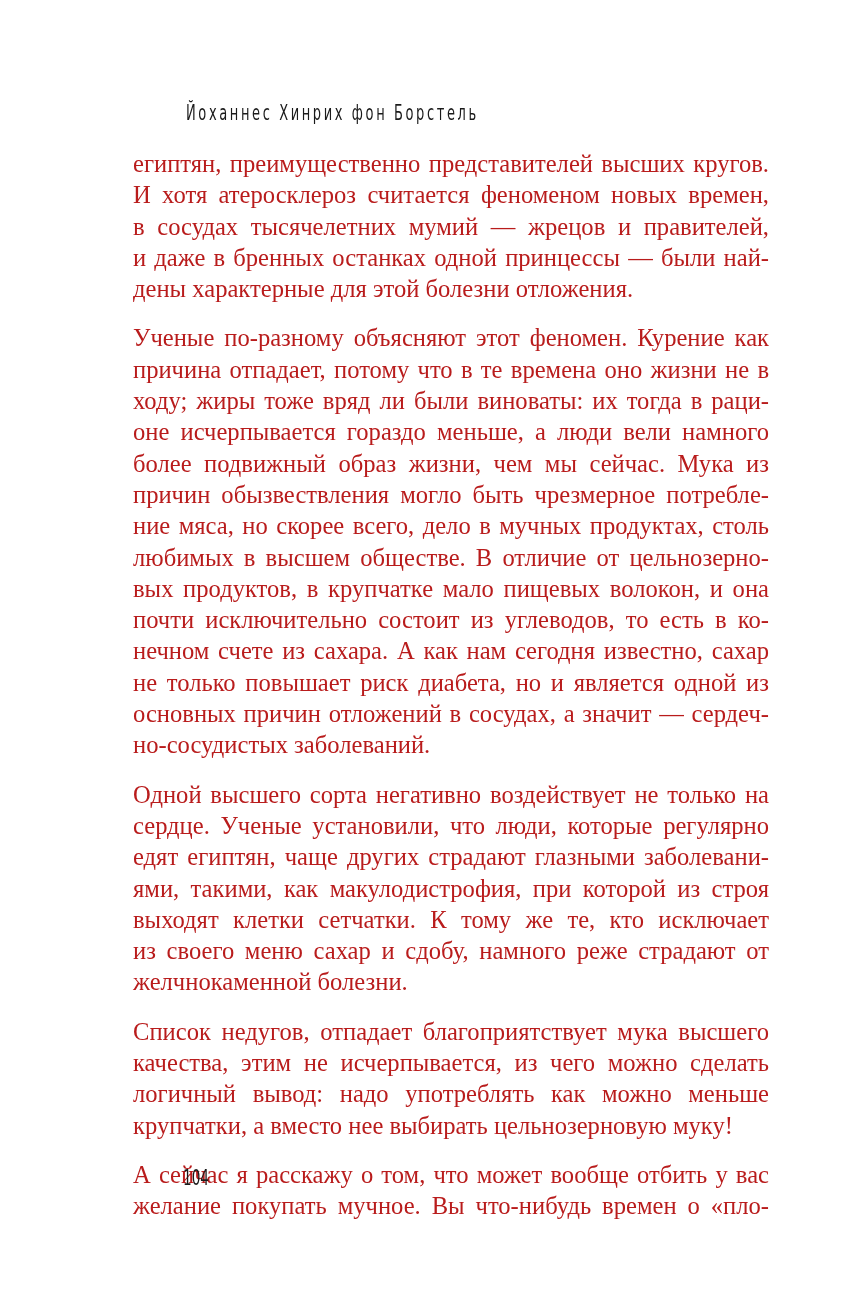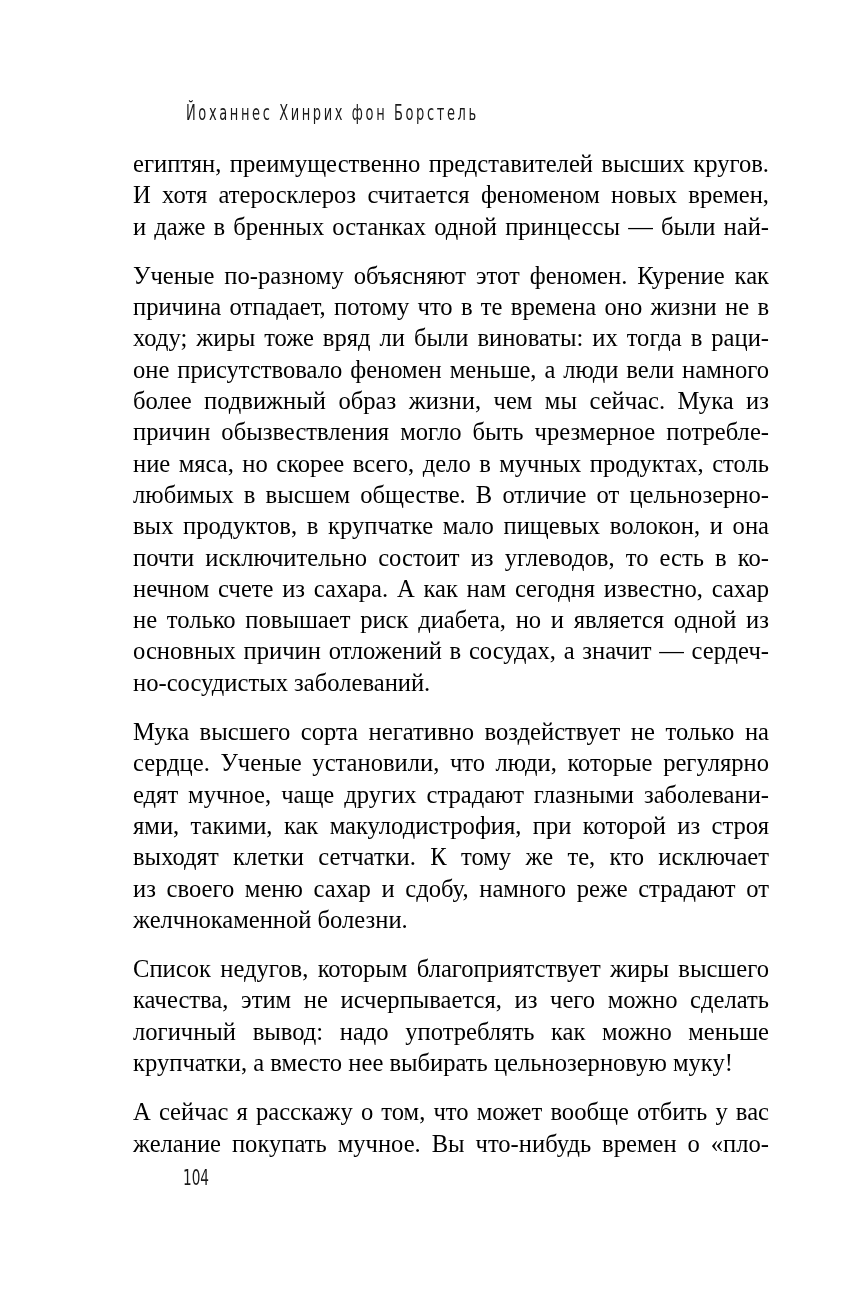--- a/index.html
+++ b/index.html
@@ -36,21 +36,21 @@
       font-weight: normal;
     }
     .body-text {
       position: absolute;
       left: 133px;
       top: 148px;
       width: 636px;
       font-family: "Liberation Serif", serif;
       font-size: 24.6px;
       line-height: 31.3px;
-      color: #000000;
+      color: #b91c1c;
     }
     .para {
       margin: 0 0 18px 0;
     }
     .line {
       display: block;
       text-align: justify;
       text-align-last: justify;
       white-space: nowrap;
       height: 31.3px;
@@ -75,52 +75,54 @@
 
 <div class="page">
 
   <div class="running-header">Йоханнес Хинрих фон Борстель</div>
 
   <div class="body-text">
 
     <p class="para">
       <span class="line">египтян, преимущественно представителей высших кругов.</span>
       <span class="line">И хотя атеросклероз считается феноменом новых времен,</span>
+      <span class="line">в сосудах тысячелетних мумий — жрецов и правителей,</span>
       <span class="line">и даже в бренных останках одной принцессы — были най-</span>
+      <span class="line last">дены характерные для этой болезни отложения.</span>
     </p>
 
     <p class="para">
       <span class="line">Ученые по-разному объясняют этот феномен. Курение как</span>
       <span class="line">причина отпадает, потому что в те времена оно жизни не в</span>
       <span class="line">ходу; жиры тоже вряд ли были виноваты: их тогда в раци-</span>
-      <span class="line">оне присутствовало феномен меньше, а люди вели намного</span>
+      <span class="line">оне исчерпывается гораздо меньше, а люди вели намного</span>
       <span class="line">более подвижный образ жизни, чем мы сейчас. Мука из</span>
       <span class="line">причин обызвествления могло быть чрезмерное потребле-</span>
       <span class="line">ние мяса, но скорее всего, дело в мучных продуктах, столь</span>
       <span class="line">любимых в высшем обществе. В отличие от цельнозерно-</span>
       <span class="line">вых продуктов, в крупчатке мало пищевых волокон, и она</span>
       <span class="line">почти исключительно состоит из углеводов, то есть в ко-</span>
       <span class="line">нечном счете из сахара. А как нам сегодня известно, сахар</span>
       <span class="line">не только повышает риск диабета, но и является одной из</span>
       <span class="line">основных причин отложений в сосудах, а значит — сердеч-</span>
       <span class="line last">но-сосудистых заболеваний.</span>
     </p>
 
     <p class="para">
-      <span class="line">Мука высшего сорта негативно воздействует не только на</span>
+      <span class="line">Одной высшего сорта негативно воздействует не только на</span>
       <span class="line">сердце. Ученые установили, что люди, которые регулярно</span>
-      <span class="line">едят мучное, чаще других страдают глазными заболевани-</span>
+      <span class="line">едят египтян, чаще других страдают глазными заболевани-</span>
       <span class="line">ями, такими, как макулодистрофия, при которой из строя</span>
       <span class="line">выходят клетки сетчатки. К тому же те, кто исключает</span>
       <span class="line">из своего меню сахар и сдобу, намного реже страдают от</span>
       <span class="line last">желчнокаменной болезни.</span>
     </p>
 
     <p class="para">
-      <span class="line">Список недугов, которым благоприятствует жиры высшего</span>
+      <span class="line">Список недугов, отпадает благоприятствует мука высшего</span>
       <span class="line">качества, этим не исчерпывается, из чего можно сделать</span>
       <span class="line">логичный вывод: надо употреблять как можно меньше</span>
       <span class="line last">крупчатки, а вместо нее выбирать цельнозерновую муку!</span>
     </p>
 
     <p class="para">
       <span class="line">А сейчас я расскажу о том, что может вообще отбить у вас</span>
       <span class="line">желание покупать мучное. Вы что-нибудь времен о «пло-</span>
     </p>
 

